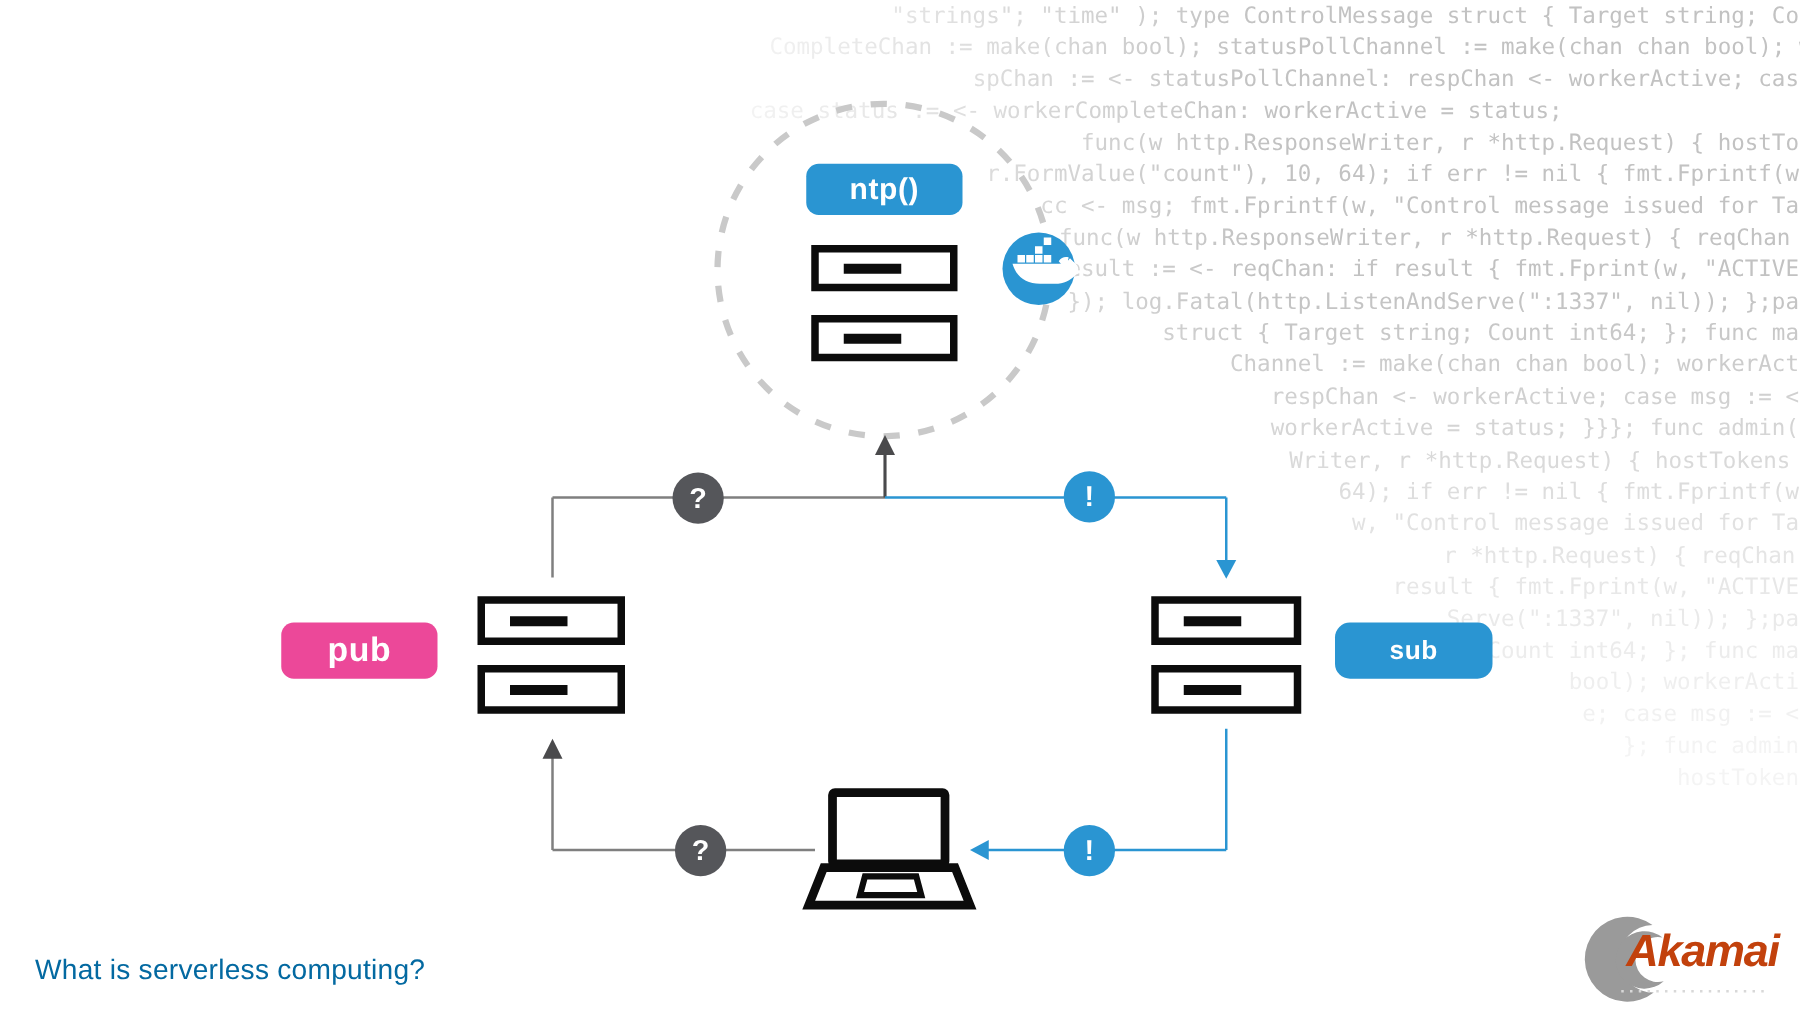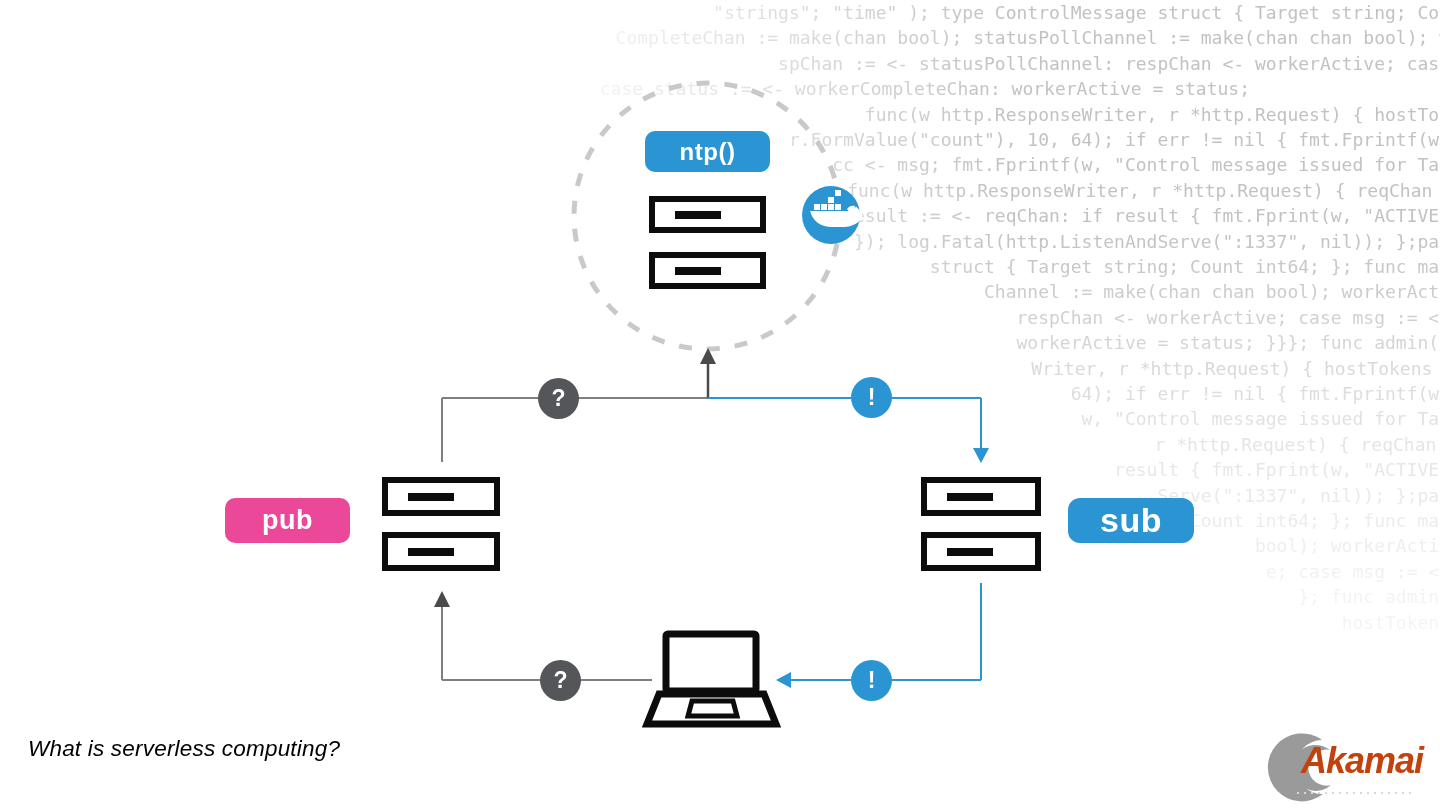--- a/index.html
+++ b/index.html
@@ -35,22 +35,22 @@
   }
   .server .slot{display:block;width:46px;height:8px;background:#0c0c0c;margin-left:20px;}
   .badge{
     width:41px;height:41px;border-radius:50%;
     display:flex;align-items:center;justify-content:center;
     color:#ffffff;font-weight:bold;font-size:23px;line-height:1;
   }
   .badge-dark{background:#55565a;}
   .badge-blue{background:#2a95d2;}
   #caption{
-    position:absolute;left:28px;top:736px;z-index:4;
-    font-size:22.5px;font-weight:500;color:#000000;letter-spacing:0.2px;font-style:italic;
+    position:absolute;left:28px;top:763px;z-index:4;
+    font-size:22.5px;font-weight:500;color:#0369a1;letter-spacing:0.2px;
   }
   #akamai-text{
     position:absolute;left:1301px;top:740px;z-index:5;
     font-size:36px;font-weight:bold;font-style:italic;color:#c2410c;letter-spacing:-1px;
   }
 </style>
 </head>
 <body>
 
 <div id="stage">
@@ -159,21 +159,21 @@
   <div class="abs server" style="left:382px;top:532px;width:118px;height:39px;">
       <span class="slot"></span>
     </div>
 
   <div class="abs server" style="left:921px;top:477px;width:120px;height:39px;">
       <span class="slot"></span>
     </div>
   <div class="abs server" style="left:921px;top:532px;width:120px;height:39px;">
       <span class="slot"></span>
     </div>
-  <div class="abs pill pill-blue" style="left:1068px;top:498px;width:126px;height:45px;font-size:34px;border-radius:12px;text-align:center;">sub</div>
+  <div class="abs pill pill-blue" style="left:1068px;top:498px;width:126px;height:45px;font-size:21px;border-radius:12px;text-align:center;">sub</div>
 
   <div class="abs badge badge-dark" style="left:538px;top:378px;">?</div>
   <div class="abs badge badge-blue" style="left:851px;top:377px;">!</div>
   <div class="abs badge badge-dark" style="left:540px;top:660px;">?</div>
   <div class="abs badge badge-blue" style="left:851px;top:660px;">!</div>
 
   <div id="caption">What is serverless computing?</div>
   <div id="akamai-text">Akamai</div>
 
 </div>

